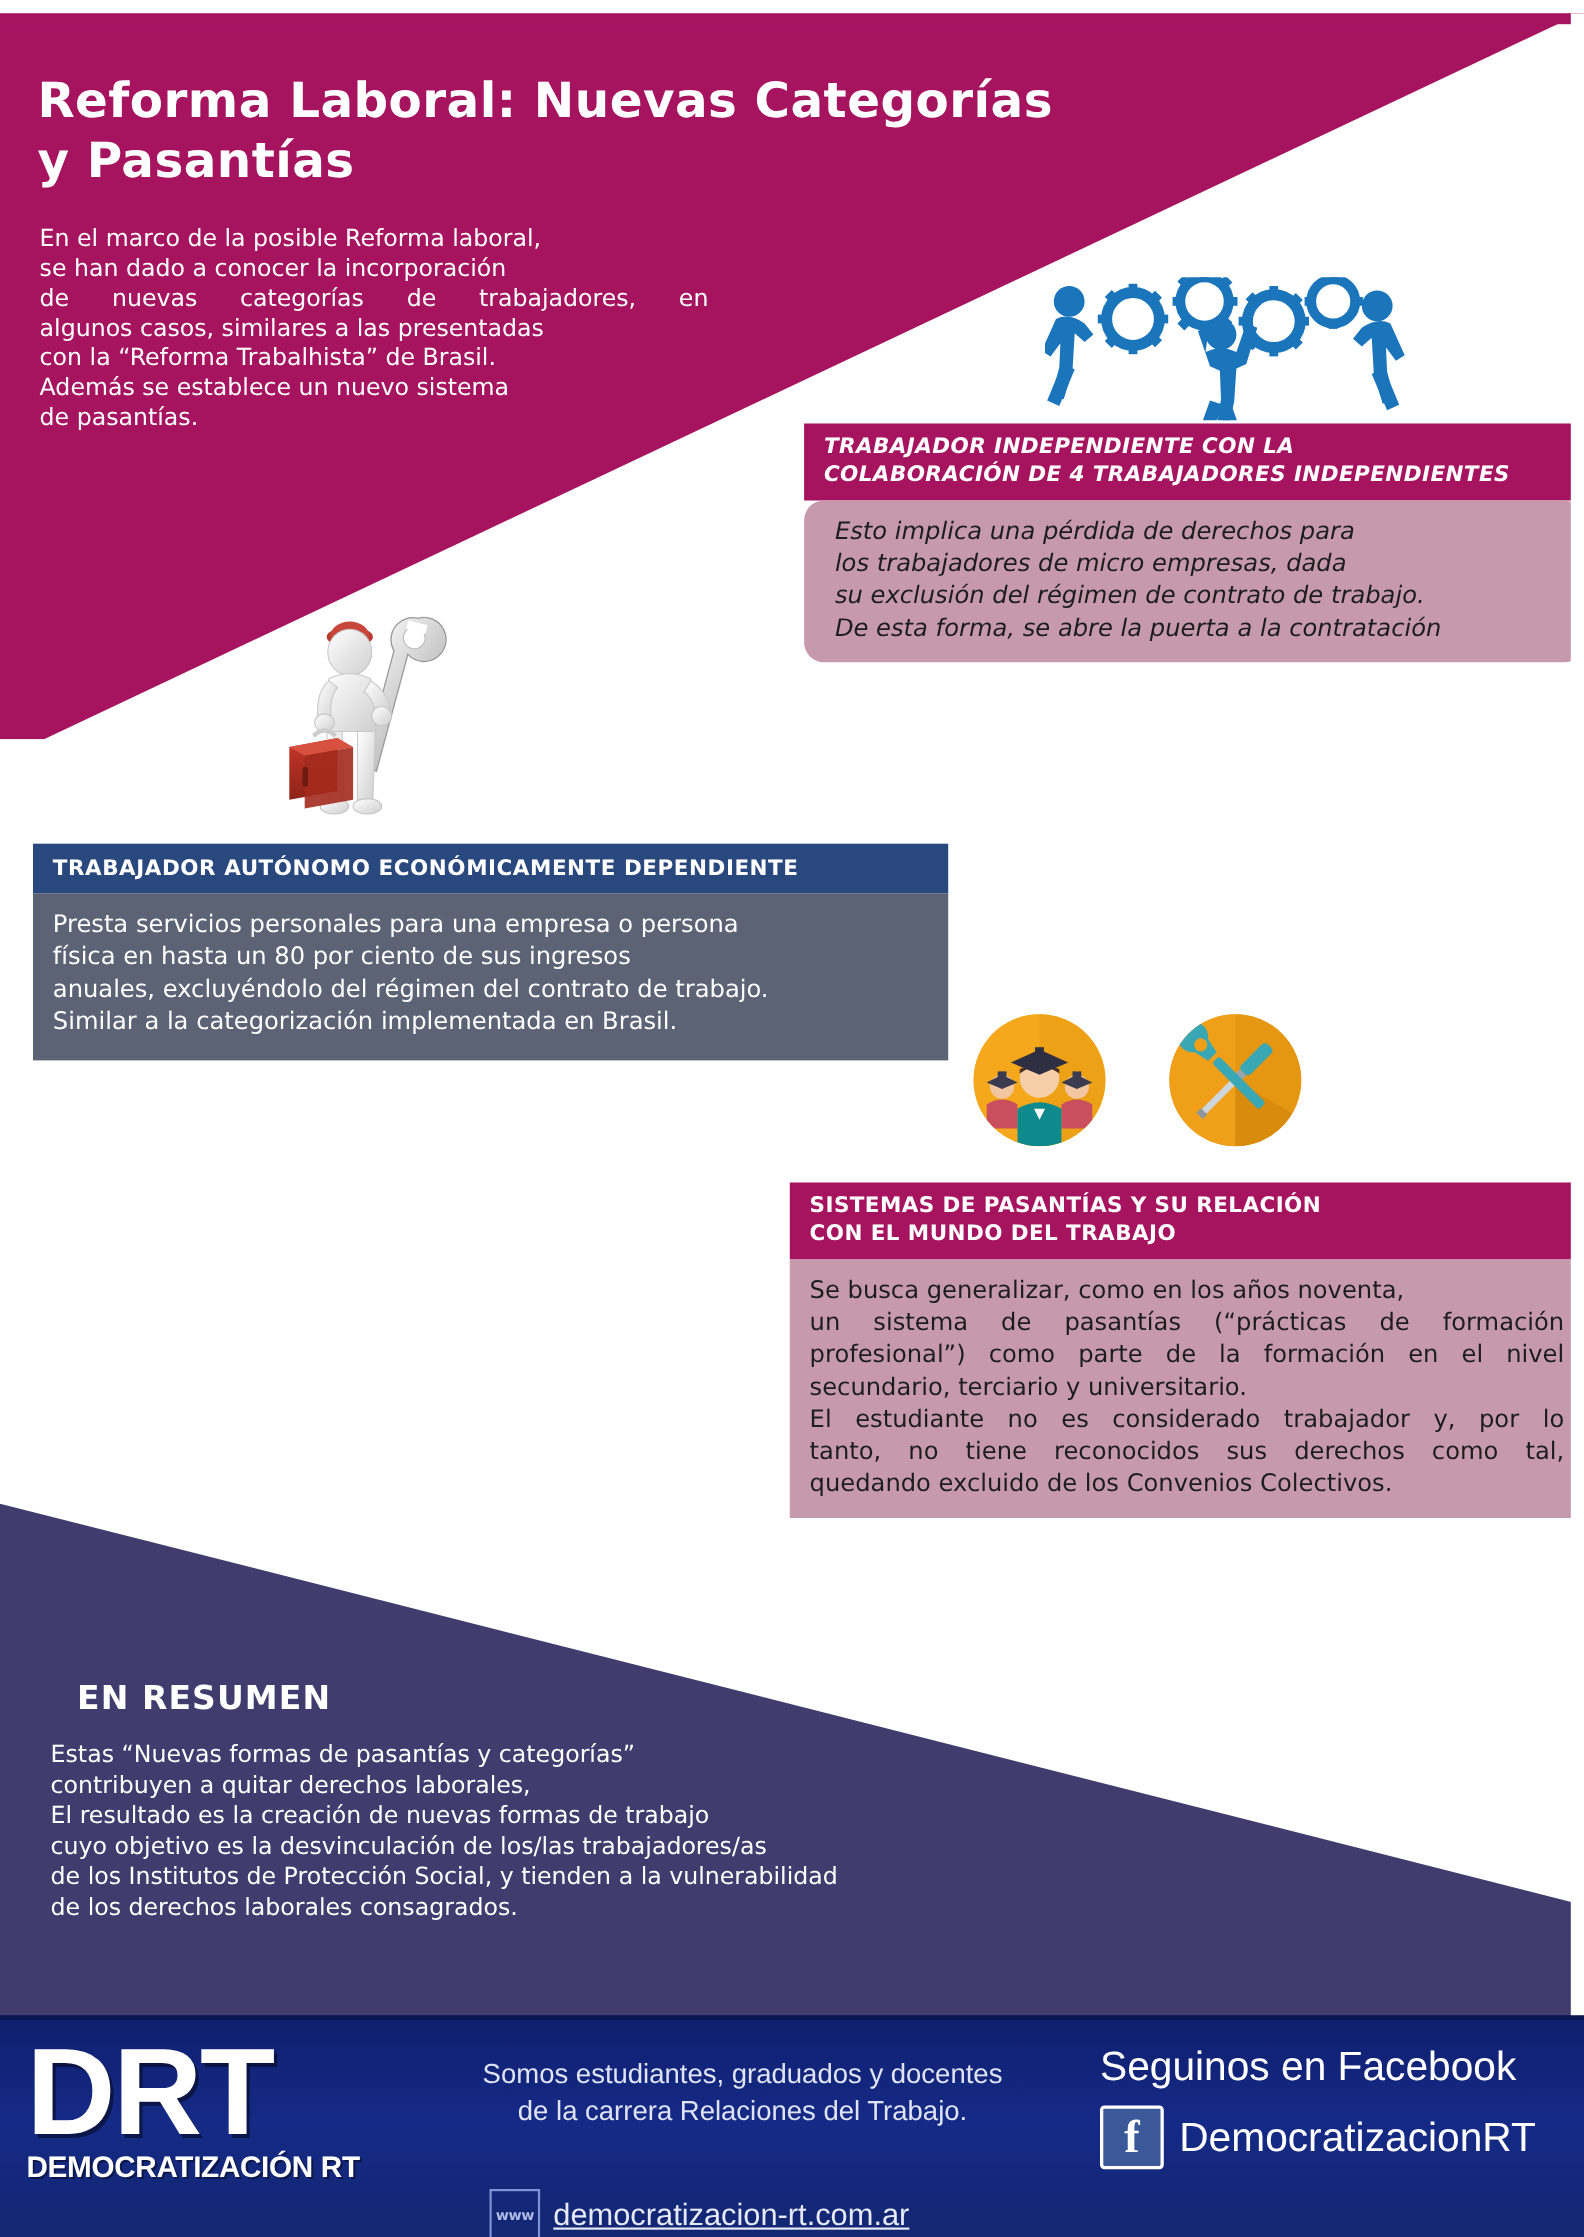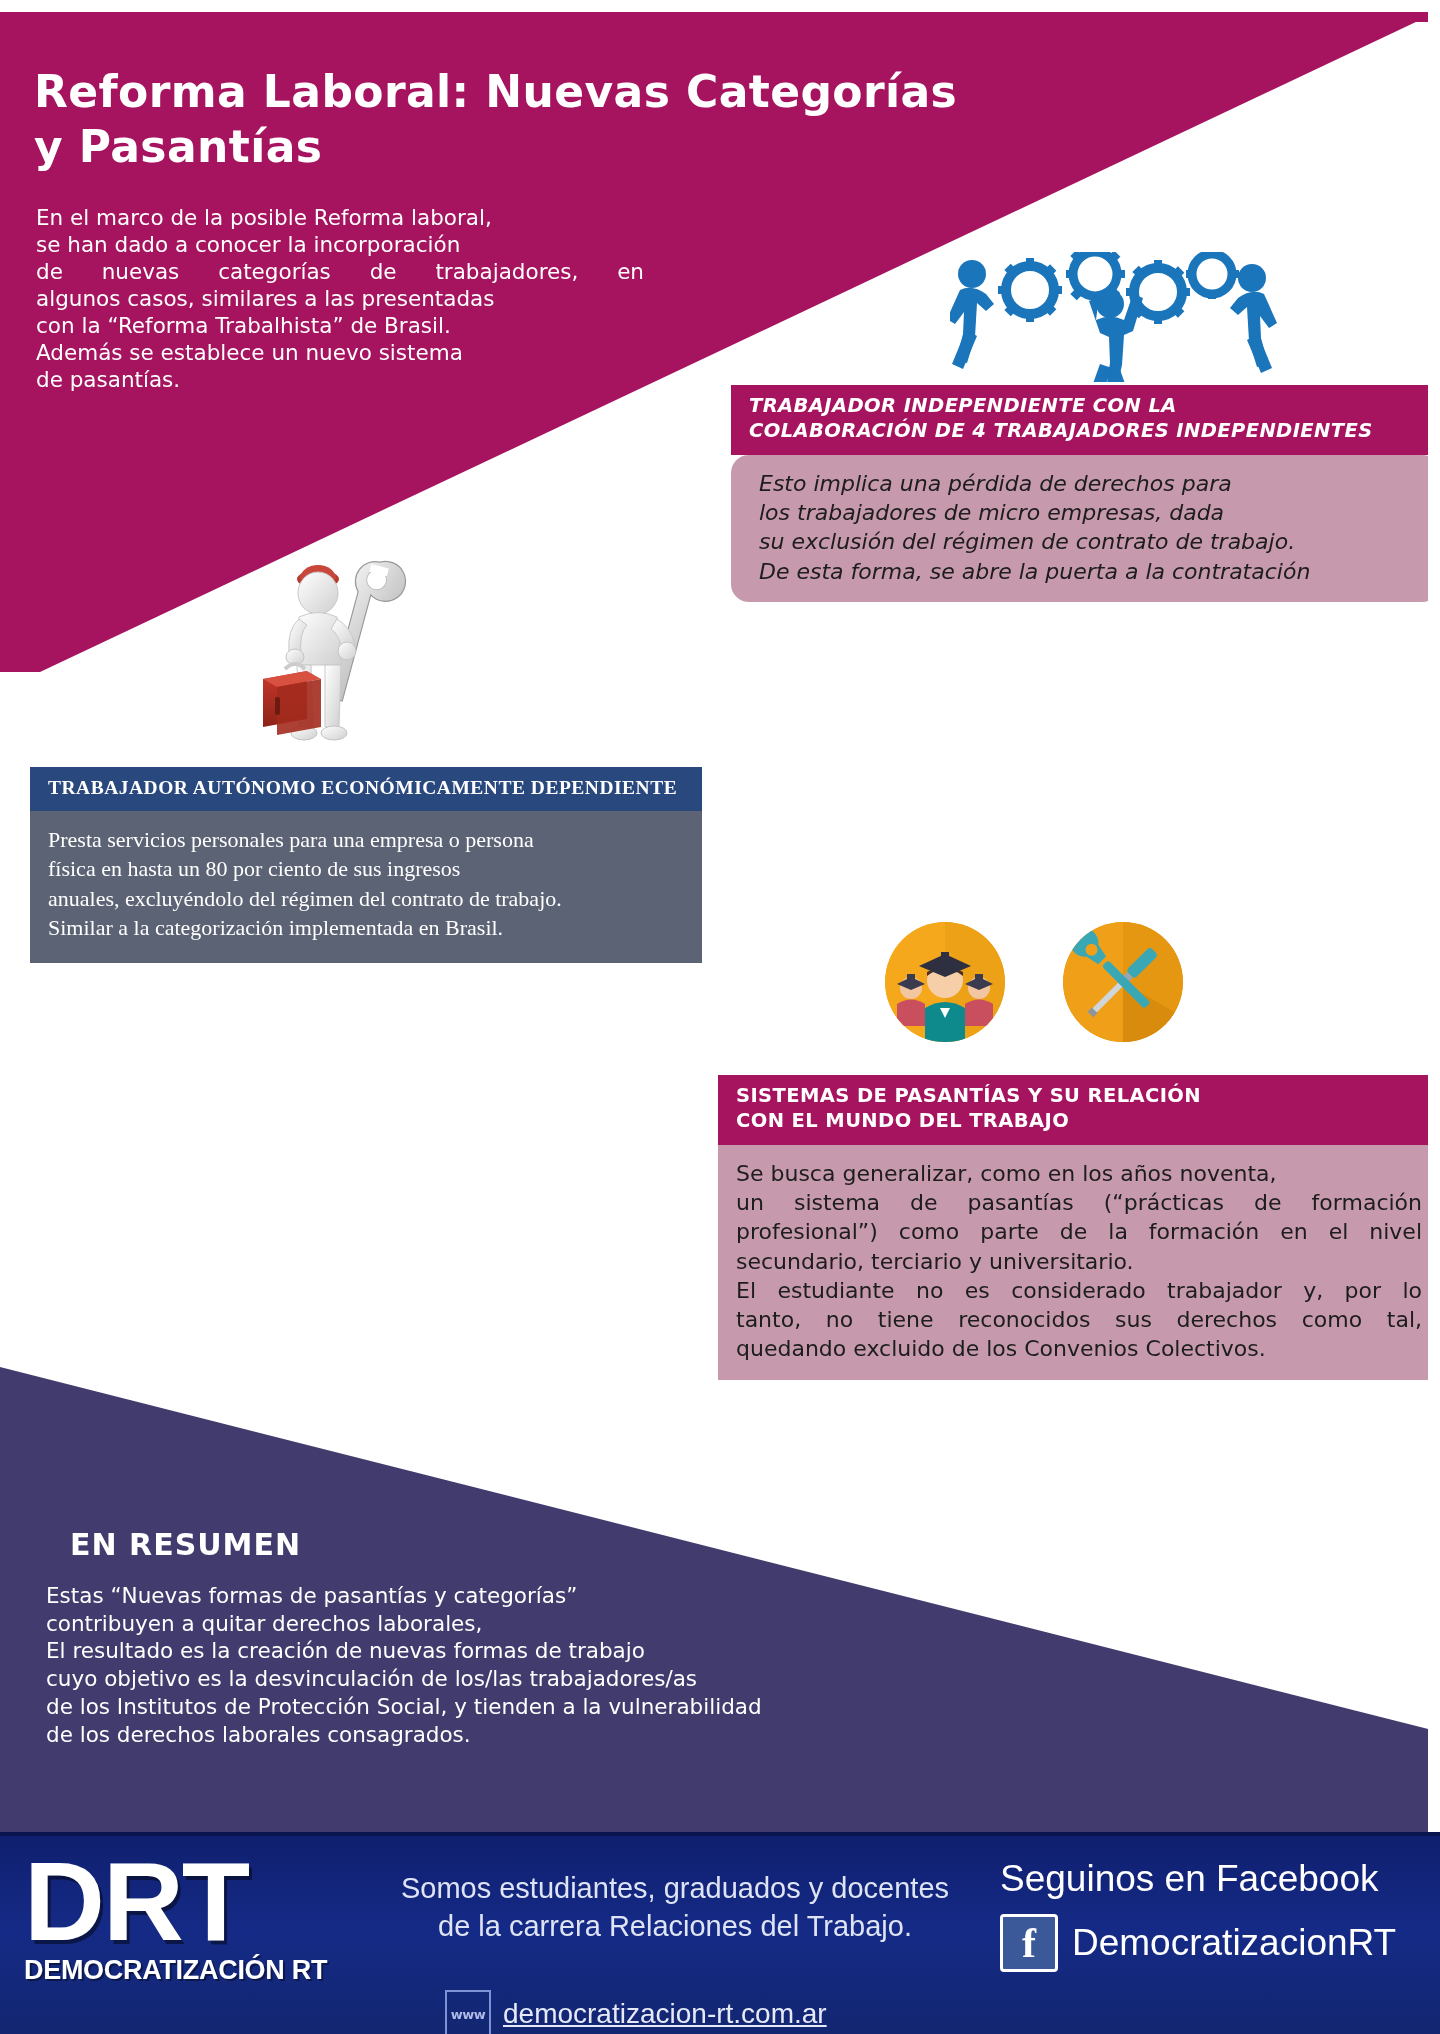--- a/index.html
+++ b/index.html
@@ -70,21 +70,21 @@
   .bd .ln{display:block;white-space:nowrap;}
   .bd .justify{display:block;text-align:justify;text-align-last:justify;white-space:normal;}
 
   
   .worker{
     position:absolute;left:255px;top:545px;width:180px;height:215px;z-index:5;
   }
 
   
   .card-auto{
-    position:absolute;left:30px;top:755px;width:672px;height:265px;z-index:6;font-family:Liberation Serif, serif;
+    position:absolute;left:30px;top:755px;width:832px;height:265px;z-index:6;
   }
   .card-auto .hd{
     background:#29487d;color:#ffffff;
     padding:10px 16px 12px 18px;
     font-size:19.5px;font-weight:bold;letter-spacing:0.5px;
   }
   .card-auto .bd{
     background:#5c6375;color:#ffffff;
     padding:14px 18px 20px 18px;
     font-size:22px;line-height:1.34;
@@ -151,21 +151,21 @@
     text-shadow:3px 4px 0 rgba(0,0,0,0.45);
   }
   .drt-sub{
     color:#ffffff;font-family:"Liberation Sans",sans-serif;
     font-size:27px;font-weight:bold;letter-spacing:-0.3px;margin-top:2px;
     text-shadow:2px 2px 0 rgba(0,0,0,0.4);
   }
   .footer-mid{
     position:absolute;left:395px;top:38px;width:560px;
     color:#dfe4f5;font-family:"Liberation Sans",sans-serif;
-    font-size:29px;line-height:1.3;text-align:center;
+    font-size:25px;line-height:1.3;text-align:center;
   }
   .footer-web{
     position:absolute;left:445px;top:158px;
     display:flex;align-items:center;gap:12px;
   }
   .www-box{
     width:42px;height:44px;border:2px solid #7f92d6;
     display:flex;align-items:center;justify-content:center;
     color:#aebbe8;font-size:13px;font-weight:bold;letter-spacing:-0.5px;
   }

